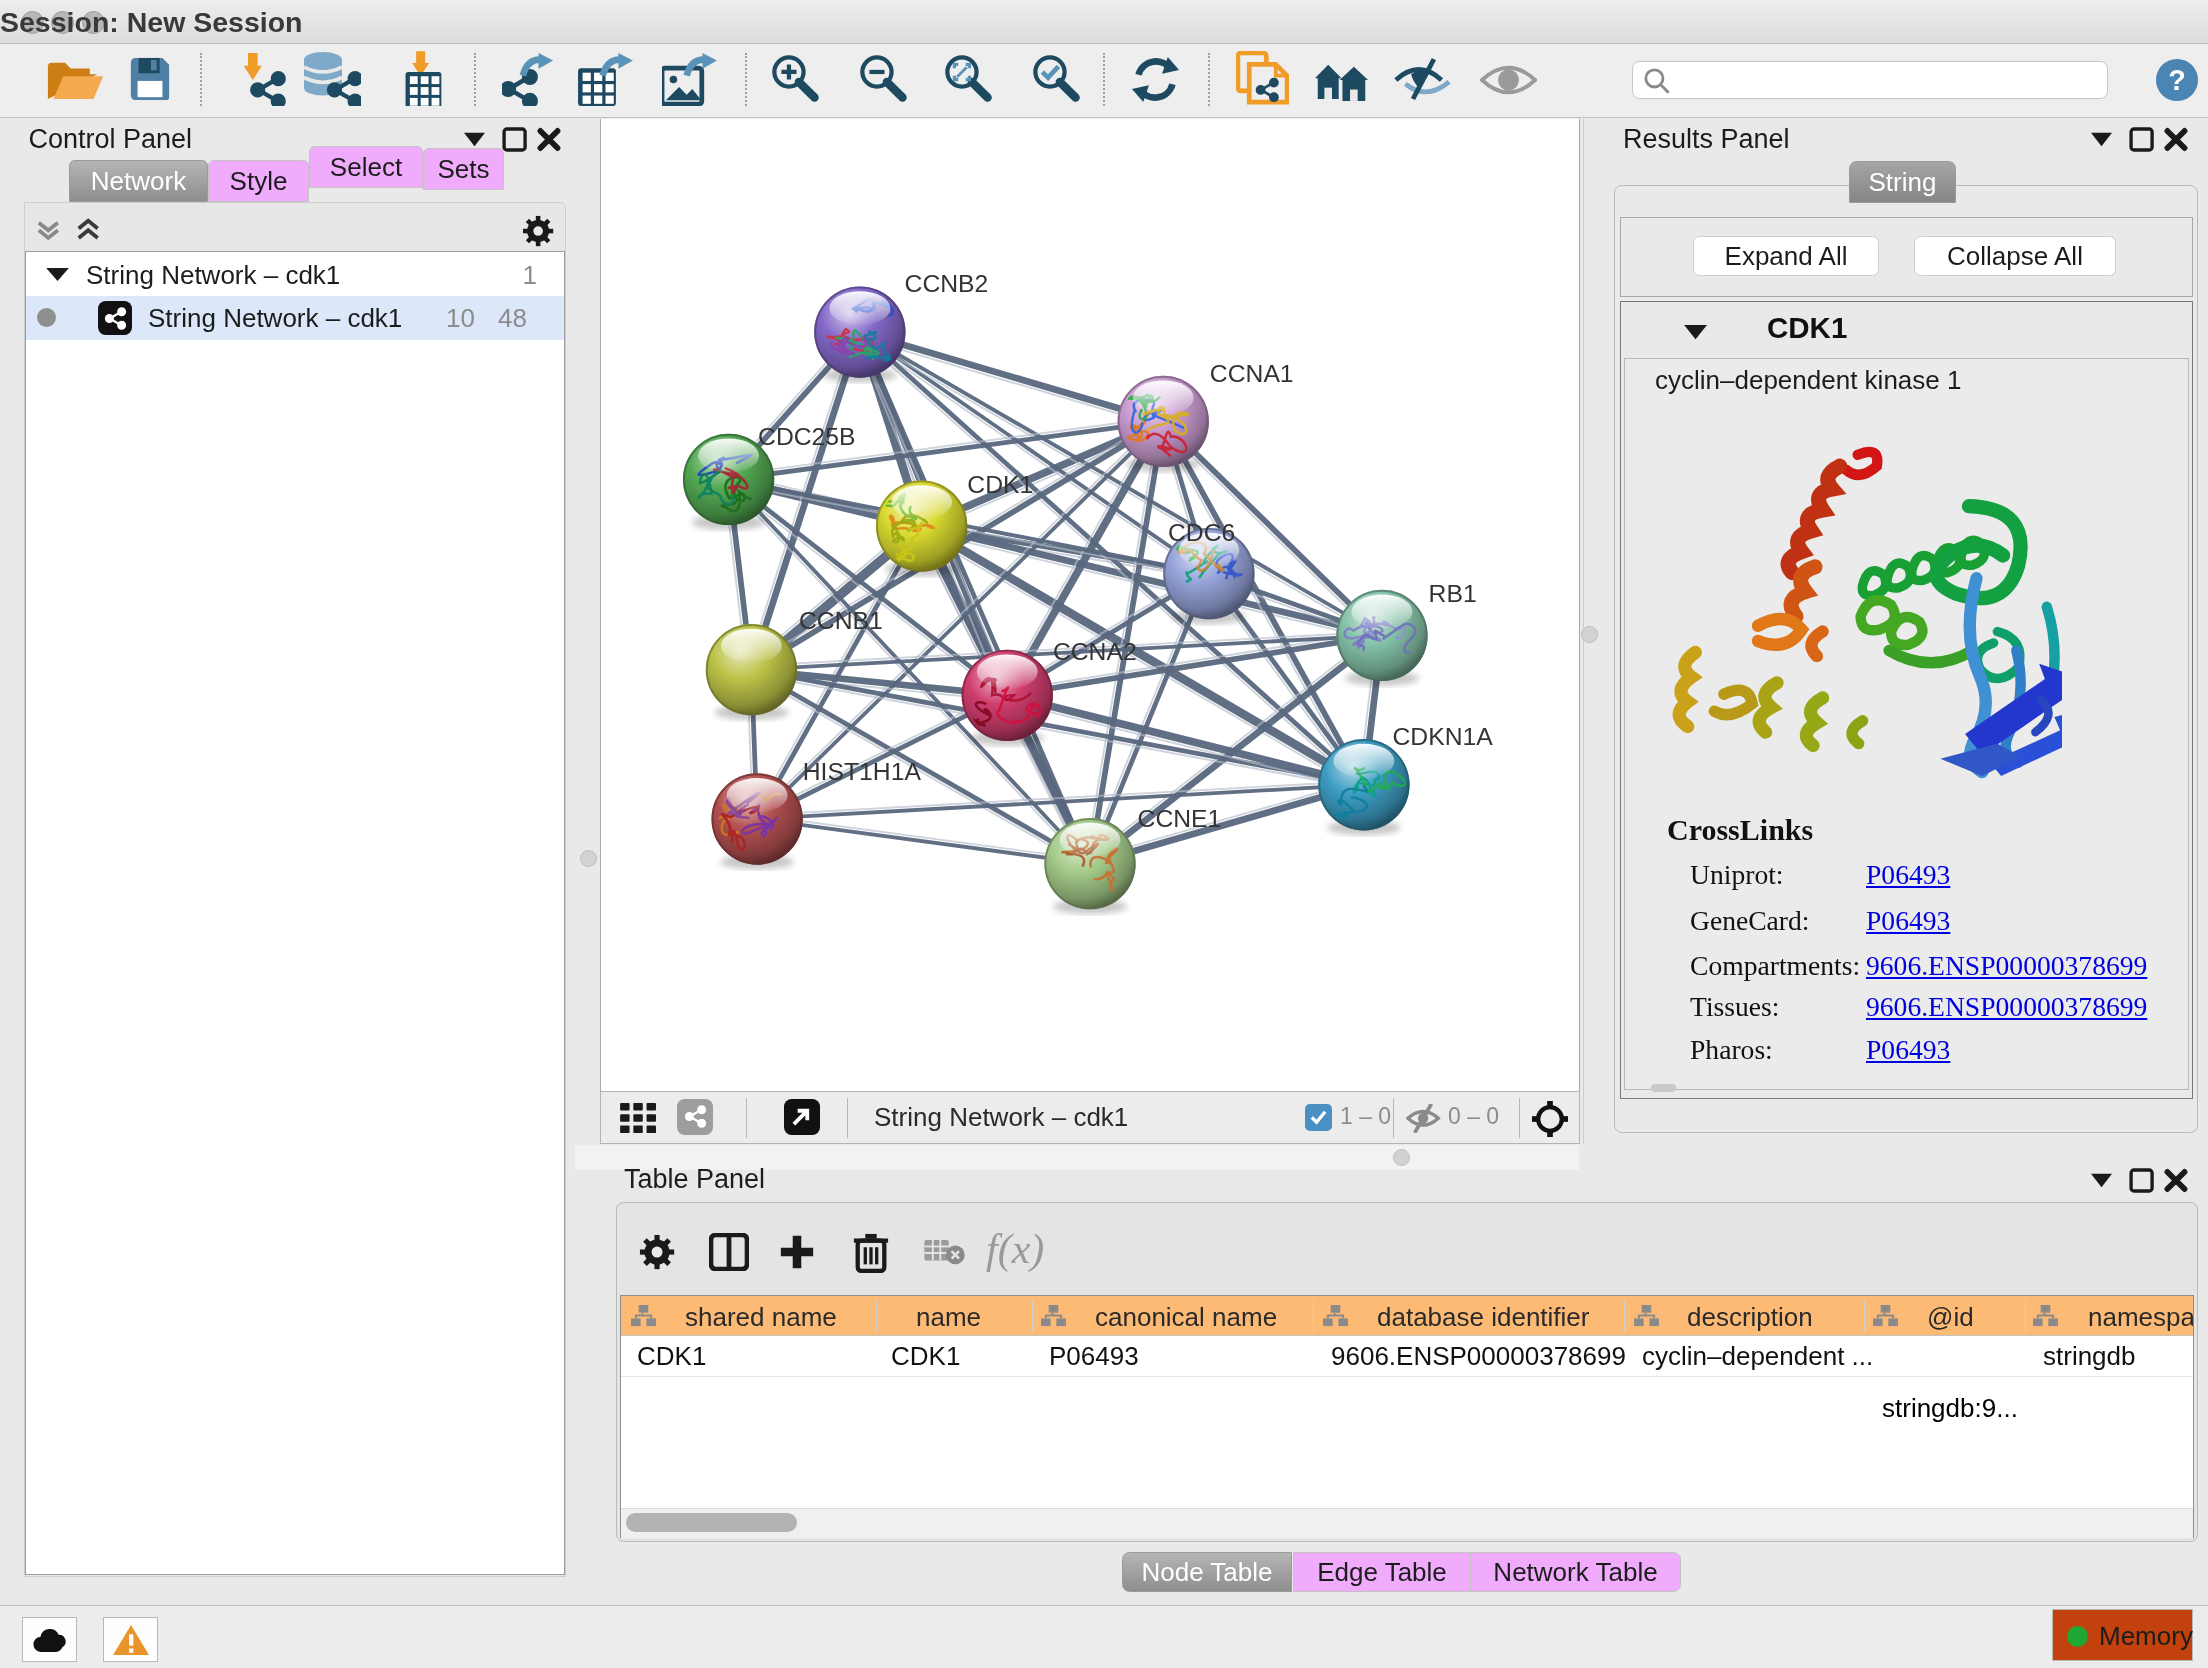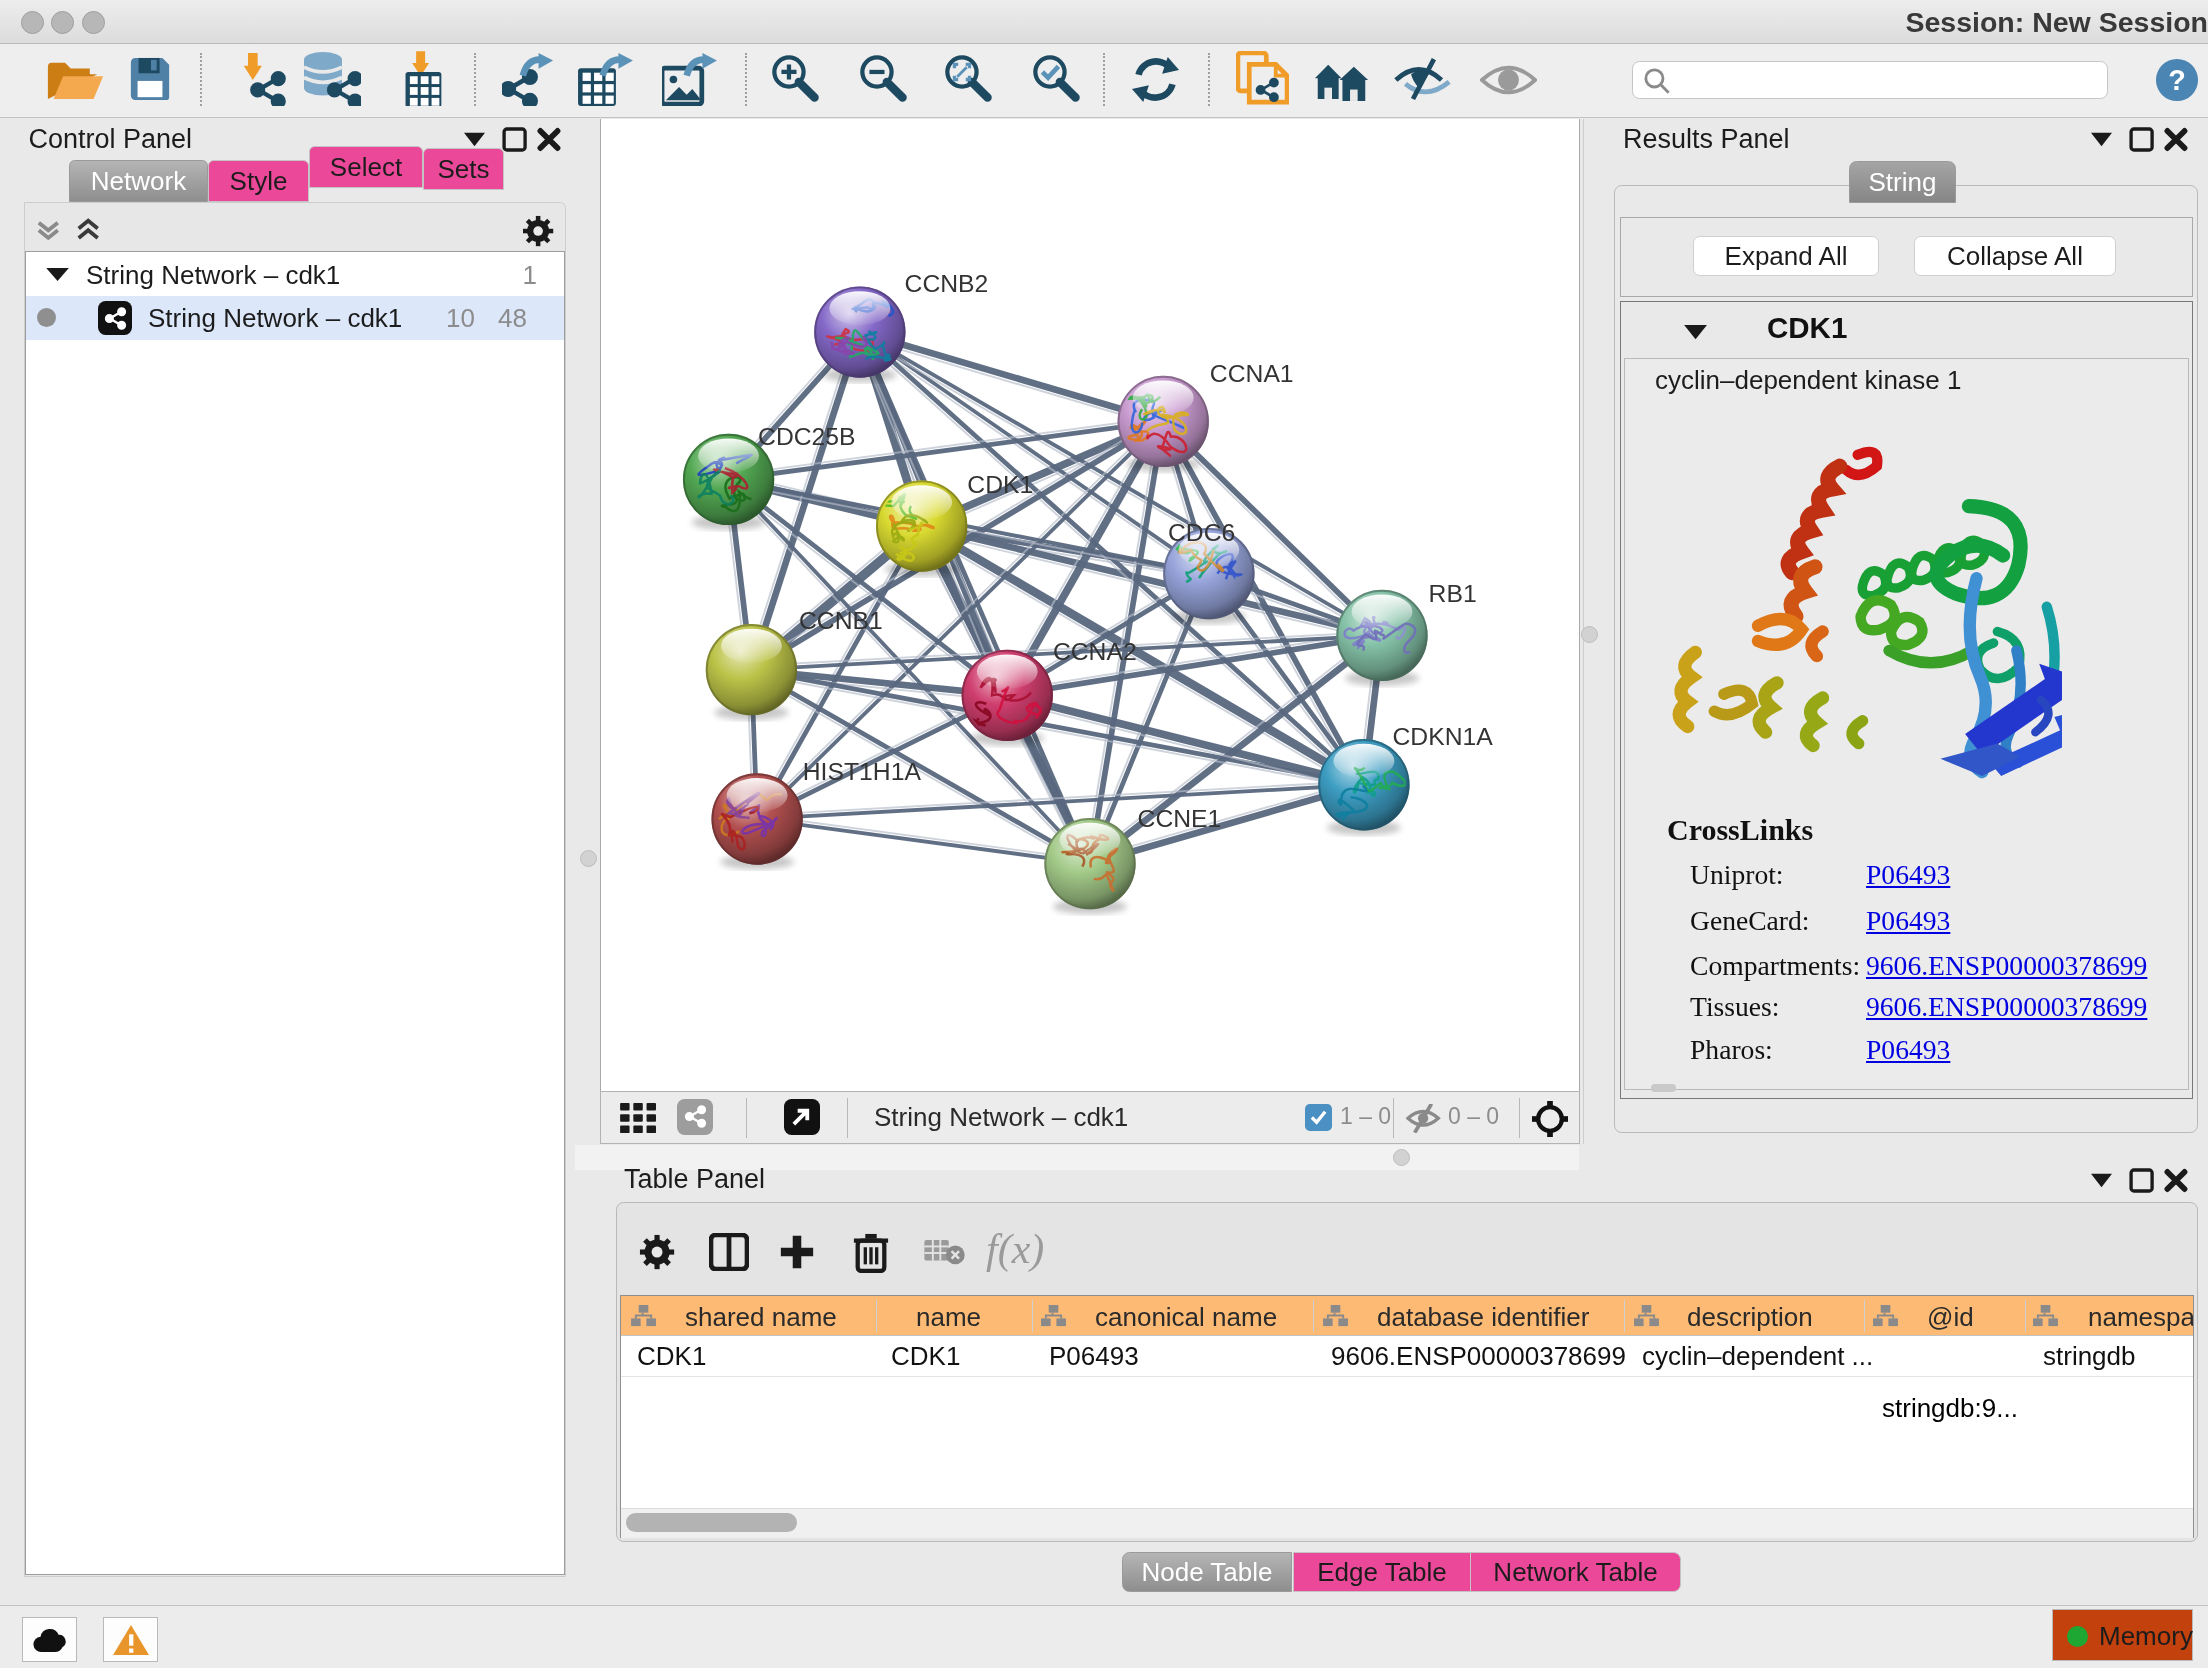--- a/index.html
+++ b/index.html
@@ -1,27 +1,27 @@
 <!DOCTYPE html>
 <html style="font-size:15px"><head><meta charset="utf-8"><style>
 *{margin:0;padding:0;box-sizing:border-box}
 body{width:2208px;height:1668px;font-family:"Liberation Sans",sans-serif;background:#e9e9e9;position:relative;overflow:hidden}
 .abs{position:absolute}
 .t27{font-size:26px;color:#1c1c1c;white-space:nowrap}
 .gray{color:#8c8c8c}
-.tab{position:absolute;border:1px solid #c3c3c3;background:#ec4899;color:#1c1c1c;font-size:26px;text-align:center;}
+.tab{position:absolute;border:1px solid #c3c3c3;background:#f0abfc;color:#1c1c1c;font-size:26px;text-align:center;}
 .seltab{background:linear-gradient(#b5b5b5,#8e8e8e);color:#fff;border-color:#9a9a9a}
 .wbtn{position:absolute;background:#fff;border:1px solid #cfcfcf;border-radius:6.7px;font-size:26px;color:#1c1c1c;text-align:center}
 </style></head><body>
 
 <div class="abs" style="left:0;top:0;width:2208px;height:44px;background:linear-gradient(#ededed,#dcdcdc);border-bottom:1px solid #b9b9b9">
 <div class="abs" style="left:21px;top:10.5px;width:23px;height:23px;border-radius:50%;background:#b7b7b7;border:1px solid #9e9e9e"></div>
 <div class="abs" style="left:51px;top:10.5px;width:23px;height:23px;border-radius:50%;background:#b7b7b7;border:1px solid #9e9e9e"></div>
 <div class="abs" style="left:82px;top:10.5px;width:23px;height:23px;border-radius:50%;background:#b7b7b7;border:1px solid #9e9e9e"></div>
-<div class="abs" style="left:0;width:2208px;top:5.7px;text-align:right;font-size:28.5px;font-weight:bold;color:#393939">Session: New Session</div>
+<div class="abs" style="left:0;width:2208px;top:5.7px;text-align:left;font-size:28.5px;font-weight:bold;color:#393939">Session: New Session</div>
 </div>
 <div class="abs" style="left:0;top:44px;width:2208px;height:74px;background:#eeeeee;border-bottom:1px solid #c2c2c2"></div>
 <svg style="position:absolute;left:46px;top:57px" width="59" height="46" viewBox="0 0 62 48">
     <path d="M2 44 L2 10 Q2 6 6 6 L20 6 L26 12 L46 12 L46 18 L54 18 Z" fill="#cc7d14"></path>
     <path d="M8 44 L18 20 L60 20 L50 44 Z" fill="#f5a94f"></path>
   </svg>
 <svg style="position:absolute;left:128px;top:55px" width="44" height="48" viewBox="0 0 46 50">
     <path d="M3 8 Q3 3 8 3 L36 3 L43 10 L43 44 Q43 47 40 47 L8 47 Q3 47 3 42 Z" fill="#4f81a6"></path>
     <rect x="11" y="3" width="22" height="16" fill="#1d4961"></rect>
     <rect x="24" y="5" width="6" height="11" fill="#4f81a6"></rect>

